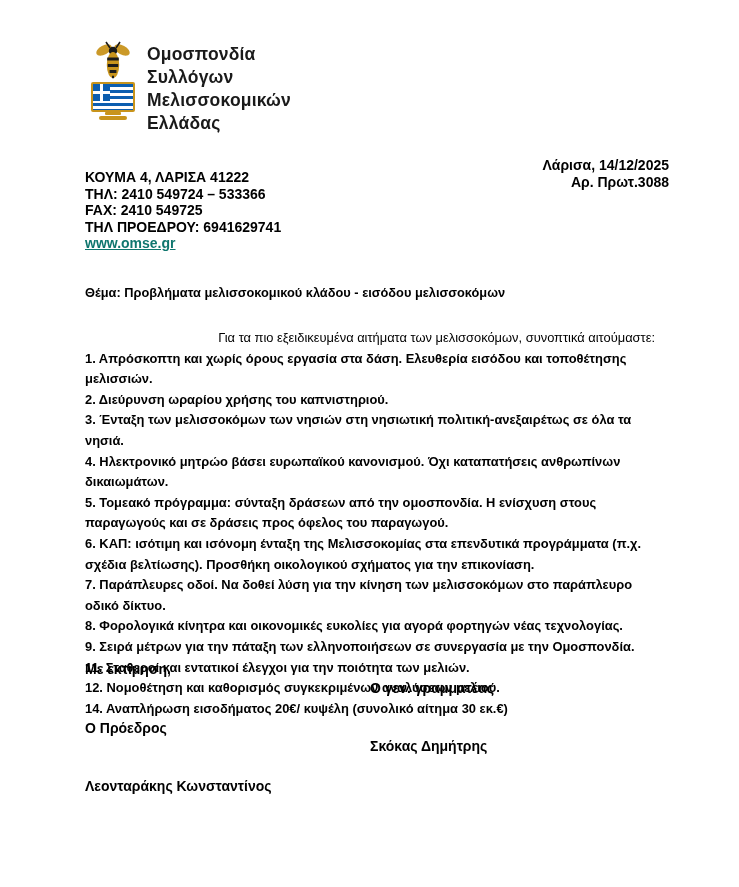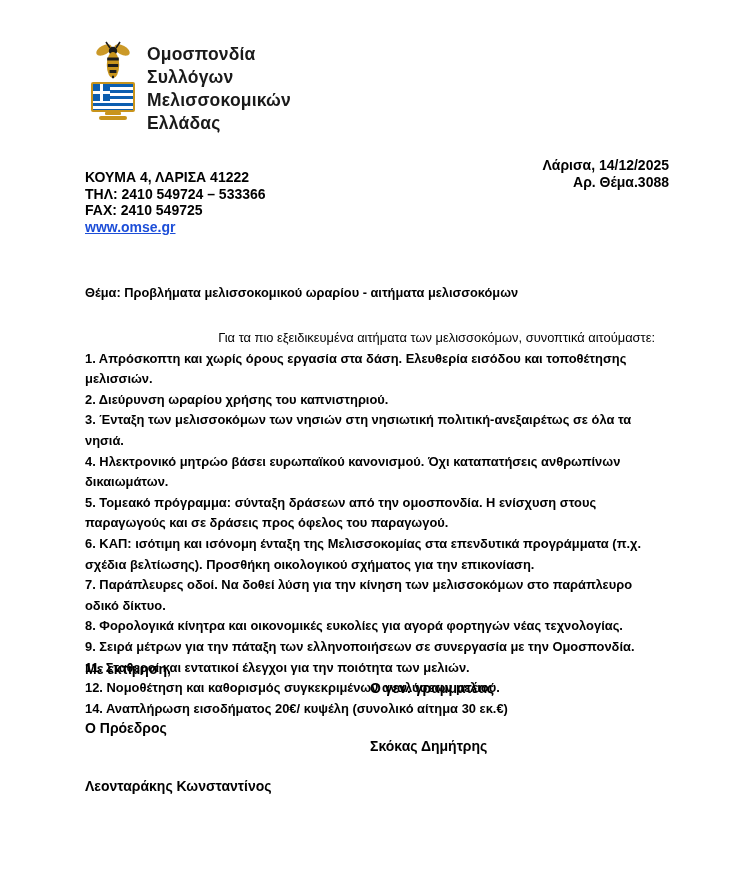--- a/index.html
+++ b/index.html
@@ -64,21 +64,21 @@
     position: absolute;
     left: 85px;
     top: 105px;
     font-size: 14px;
     font-weight: bold;
     line-height: 16.6px;
     color: #000;
     margin-top: 24px;
   }
   .contact .link {
-    color: #1d4ed8;
+    color: #0f766e;
     text-decoration: underline;
     font-weight: bold;
   }
 
   
   .datebox {
     position: absolute;
     right: 70px;
     top: 92px;
     text-align: right;
@@ -243,30 +243,31 @@
         <div>Συλλόγων</div>
         <div>Μελισσοκομικών</div>
         <div>Ελλάδας</div>
       </div>
     </div>
 
     <div class="contact">
       <div>ΚΟΥΜΑ  4, ΛΑΡΙΣΑ 41222</div>
       <div>ΤΗΛ: 2410 549724 – 533366</div>
       <div>FAX: 2410 549725</div>
+      <div>ΤΗΛ ΠΡΟΕΔΡΟΥ: 6941629741</div>
       <div class="link">www.omse.gr</div>
     </div>
 
     <div class="datebox">
       <div>Λάρισα, 14/12/2025</div>
-      <div>Αρ. Θέμα.3088</div>
+      <div>Αρ. Πρωτ.3088</div>
     </div>
   </div>
 
-  <div class="subject">Θέμα: Προβλήματα μελισσοκομικού ωραρίου - αιτήματα μελισσοκόμων</div>
+  <div class="subject">Θέμα: Προβλήματα μελισσοκομικού κλάδου - εισόδου μελισσοκόμων</div>
 
   <div class="body-text">
     <div class="intro">Για τα πιο εξειδικευμένα αιτήματα των μελισσοκόμων, συνοπτικά αιτούμαστε:</div>
     <div class="item">1. Απρόσκοπτη και χωρίς όρους εργασία στα δάση. Ελευθερία εισόδου και τοποθέτησης μελισσιών.</div>
     <div class="item">2. Διεύρυνση ωραρίου χρήσης του καπνιστηριού.</div>
     <div class="item">3. Ένταξη των μελισσοκόμων των νησιών στη νησιωτική πολιτική-ανεξαιρέτως σε όλα τα νησιά.</div>
     <div class="item">4. Ηλεκτρονικό μητρώο βάσει ευρωπαϊκού κανονισμού. Όχι καταπατήσεις ανθρωπίνων δικαιωμάτων.</div>
     <div class="item">5. Τομεακό πρόγραμμα: σύνταξη δράσεων από την ομοσπονδία. Η ενίσχυση στους παραγωγούς και σε δράσεις προς όφελος του παραγωγού.</div>
     <div class="item">6. ΚΑΠ: ισότιμη και ισόνομη ένταξη της Μελισσοκομίας στα επενδυτικά προγράμματα (π.χ. σχέδια βελτίωσης). Προσθήκη οικολογικού σχήματος για την επικονίαση.</div>
     <div class="item">7. Παράπλευρες οδοί. Να δοθεί λύση για την κίνηση των μελισσοκόμων στο παράπλευρο οδικό δίκτυο.</div>

